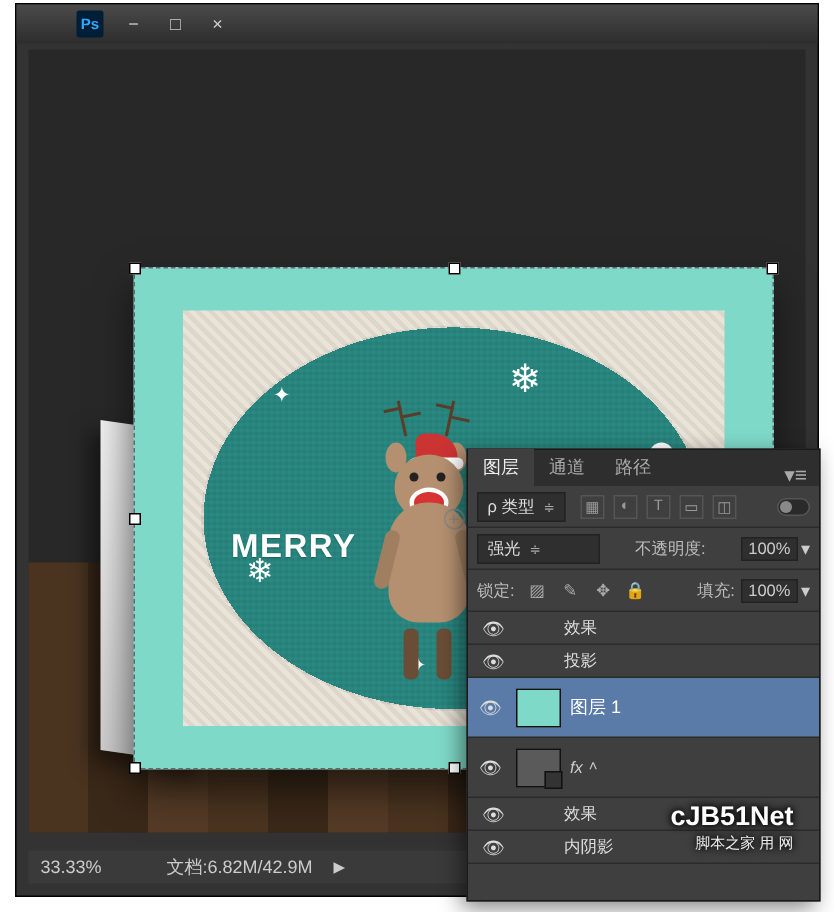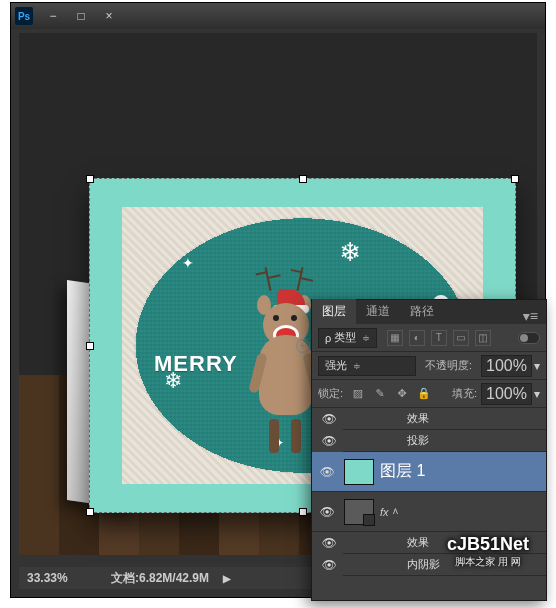--- a/index.html
+++ b/index.html
@@ -1,19 +1,19 @@
 <!DOCTYPE html>
 <html><head>
 <meta charset="utf-8">
 <style>
   * { box-sizing: border-box; margin: 0; padding: 0; font-family: "Microsoft YaHei", Arial, sans-serif; }
   body { background: #fff; width: 556px; height: 608px; position: relative; overflow: hidden; }
   .ps-window { position: absolute; left: 10px; top: 2px; width: 536px; height: 596px; background: #333; border: 1px solid #000; }
   .titlebar { height: 26px; background: linear-gradient(#4a4a4a,#2d2d2d); display: flex; align-items: center; padding: 0 4px; color: #ccc; font-size: 12px; }
-  .ps-icon { width: 18px; height: 18px; background: #001e36; color: #31a8ff; font-size: 10px; font-weight: bold; display: flex; align-items: center; justify-content: center; border-radius: 2px; margin-right: 6px; }
+  .ps-icon { width: 18px; height: 18px; background: #001e36; color: #31a8ff; font-size: 10px; font-weight: bold; display: flex; align-items: center; justify-content: center; border-radius: 2px; margin-right: 6px; margin-left: 36px; }
   .title-text { flex: 1; white-space: nowrap; overflow: hidden; }
   .win-btns { display: flex; }
   .win-btn { width: 28px; height: 20px; display: flex; align-items: center; justify-content: center; color: #ccc; font-size: 12px; }
   .canvas { position: absolute; left: 8px; top: 30px; right: 8px; height: 522px; background: #282828; }
   .scene { position: absolute; inset: 0; }
   .floor { position: absolute; left: 0; right: 0; bottom: 0; height: 180px; background: repeating-linear-gradient(90deg,#4a3420 0 40px,#3a2818 40px 80px,#553b26 80px 120px); }
   .easel-back { position: absolute; left: 48px; bottom: 50px; width: 70px; height: 220px; background: linear-gradient(100deg,#f0f0f0,#b8b8b8 60%,#888); transform: skewY(8deg); box-shadow: -6px 8px 14px rgba(0,0,0,.5); }
   .card { position: absolute; left: 70px; top: 145px; width: 427px; height: 335px; background: #7fd9c8; border: 1px dashed #666; box-shadow: 0 14px 24px rgba(0,0,0,.55); }
   .card-inner { position: absolute; left: 32px; top: 28px; right: 32px; bottom: 28px; background: repeating-linear-gradient(45deg,#e9e3d9 0 3px,#ddd6ca 3px 6px); }
   .oval { position: absolute; left: 12px; top: 10px; right: 12px; bottom: 10px; background: radial-gradient(ellipse at center,#2a8a83 0 70%,transparent 0); border-radius: 50%; overflow: hidden; }
@@ -46,60 +46,60 @@
   .santa-hat { position:absolute; right:18px; top:78px; width:78px; height:88px; }
   .sh-body { position:absolute; left:8px; top:8px; width:58px; height:62px; background:#c33; border-radius:30px 30px 0 0; }
   .sh-band { position:absolute; left:0; bottom:14px; width:74px; height:20px; background:#fff; border-radius:10px; }
   .sh-pom { position:absolute; right:4px; top:0; width:16px; height:16px; background:#fff; border-radius:50%; }
   .handle { position:absolute; width:8px; height:8px; background:#fff; border:1px solid #000; }
   .h-tl { left:-4px; top:-4px; } .h-tr { right:-4px; top:-4px; } .h-bl { left:-4px; bottom:-4px; } .h-br { right:-4px; bottom:-4px; }
   .h-tc { left:50%; top:-4px; margin-left:-4px; } .h-bc { left:50%; bottom:-4px; margin-left:-4px; }
   .h-ml { left:-4px; top:50%; margin-top:-4px; } .h-mr { right:-4px; top:50%; margin-top:-4px; }
   .h-center { left:50%; top:50%; width:14px; height:14px; margin:-7px 0 0 -7px; background:transparent; border:1px solid #888; border-radius:50%; }
   .h-center::after { content:"+"; position:absolute; inset:0; display:flex; align-items:center; justify-content:center; color:#888; font-size:12px; }
-  .statusbar { position:absolute; left:8px; right:8px; bottom:8px; height:22px; background:#3a3a3a; display:flex; align-items:center; color:#ccc; font-size:12px; padding:0 8px; gap:14px;font-weight:bold; }
+  .statusbar { position:absolute; left:8px; right:8px; bottom:8px; height:22px; background:#3a3a3a; display:flex; align-items:center; color:#ccc; font-size:12px; padding:0 8px; gap:14px; }
   .status-zoom { width:70px; }
   .status-arrow { font-size:10px; }
   
   .panel { position:absolute; right:-2px; top:296px; width:236px; height:302px; background:#3f3f3f; border:1px solid #1a1a1a; box-shadow:-4px 4px 14px rgba(0,0,0,.5); color:#ccc; font-size:12px; }
   .panel-tabs { height:24px; display:flex; align-items:flex-end; background:#2e2e2e; }
   .ptab { padding:4px 10px; color:#aaa; font-size:12px; }
   .ptab.active { background:#3f3f3f; color:#eee; }
   .ptab-menu { margin-left:auto; padding:0 8px; font-size:14px; color:#aaa; }
   .panel-row { height:28px; display:flex; align-items:center; padding:0 6px; gap:6px; border-bottom:1px solid #2b2b2b; }
   .sel { height:20px; background:#2f2f2f; border:1px solid #222; display:flex; align-items:center; padding:0 6px; color:#ddd; font-size:11px; }
   .sel .chev { margin-left:6px; font-size:9px; color:#aaa; }
   .filter-icons { display:flex; gap:6px; margin-left:4px; }
   .fi { width:16px; height:16px; border:1px solid #555; display:flex; align-items:center; justify-content:center; font-size:10px; color:#999; }
   .switch { width:22px; height:12px; background:#2a2a2a; border:1px solid #555; border-radius:6px; margin-left:auto; position:relative; }
   .switch::after { content:""; position:absolute; left:1px; top:1px; width:8px; height:8px; background:#888; border-radius:50%; }
   .opacity-row { justify-content:space-between; }
   .op-label { color:#bbb; font-size:11px; }
   .op-val { display:flex; align-items:center; gap:2px; }
-  .op-val .box { background:#2f2f2f; border:1px solid #222; padding:1px 4px; font-size:16px; }
+  .op-val .box { background:#2f2f2f; border:1px solid #222; padding:1px 4px; font-size:11px; }
   .lock-row { gap:4px; }
   .lock-label { color:#bbb; font-size:11px; margin-right:2px; }
   .lock-ico { width:18px; height:16px; display:flex; align-items:center; justify-content:center; font-size:11px; color:#aaa; }
   .layer-list { position:absolute; top:108px; left:0; right:0; bottom:0; overflow:hidden; }
   .layer { display:flex; align-items:center; height:32px; padding:0 4px; border-bottom:1px solid #2b2b2b; }
   .layer.sel-row { background:#5a7aa8; color:#fff; height:40px; }
   .eye { width:22px; text-align:center; color:#ddd; font-size:13px; }
   .eye::before { content:"\1F441"; font-size:12px; }
   .thumb { width:30px; height:26px; background:#888; border:1px solid #111; margin:0 6px; position:relative; }
   .thumb.mint { background:#7fd9c8; }
   .thumb.smart::after { content:""; position:absolute; right:-2px; bottom:-2px; width:10px; height:10px; background:#333; border:1px solid #111; }
   .thumb.page { background:#5a5a5a; }
-  .lname { flex:1; font-size:16px; white-space:nowrap; overflow:hidden; }
+  .lname { flex:1; font-size:12px; white-space:nowrap; overflow:hidden; }
   .fx { font-size:11px; font-style:italic; color:#ccc; margin-right:4px; }
   .arrow { font-size:10px; color:#ccc; margin-right:4px; }
   .sublayer { display:flex; align-items:center; height:22px; padding-left:64px; font-size:11px; color:#ddd; border-bottom:1px solid #2b2b2b; }
   .sublayer .subeye { position:absolute; left:6px; }
-  .sublayer-wrap { position:relative;padding-left:31px; }
+  .sublayer-wrap { position:relative; }
   .watermark { position:absolute; right:16px; bottom:28px; color:#fff; font-size:18px; font-weight:bold; text-shadow:0 0 4px #000,0 0 6px #000; pointer-events:none; }
-  .watermark .cn { font-size:10px; display:block; text-align:center; color:#eee; font-weight:normal; }
+  .watermark .cn { font-size:10px; display:block; text-align:right; color:#eee; font-weight:normal; }
 </style>
 </head>
 <body>
 
 <div class="ps-window">
   <div class="titlebar">
     <div class="ps-icon">Ps</div>
     <div class="win-btns">
       <div class="win-btn">−</div>
       <div class="win-btn">□</div>
@@ -174,21 +174,21 @@
       <div class="filter-icons">
         <div class="fi">▦</div>
         <div class="fi">◐</div>
         <div class="fi">T</div>
         <div class="fi">▭</div>
         <div class="fi">◫</div>
       </div>
       <div class="switch"></div>
     </div>
     <div class="panel-row opacity-row">
-      <div class="sel" style="width:98px">
+      <div class="sel" style="width:82px">
           <span>强光</span>
           <span class="chev">≑</span>
         </div>
       <span class="op-label">不透明度:</span>
       <div class="op-val">
           <span class="box">100%</span>
           <span class="chev">▾</span>
         </div>
     </div>
     <div class="panel-row lock-row">

